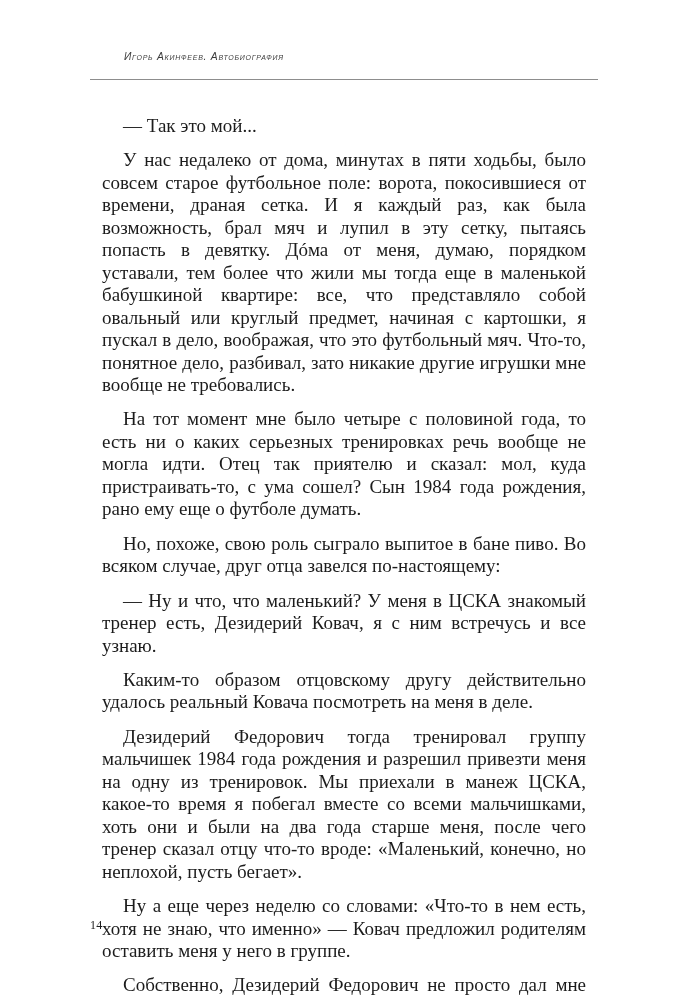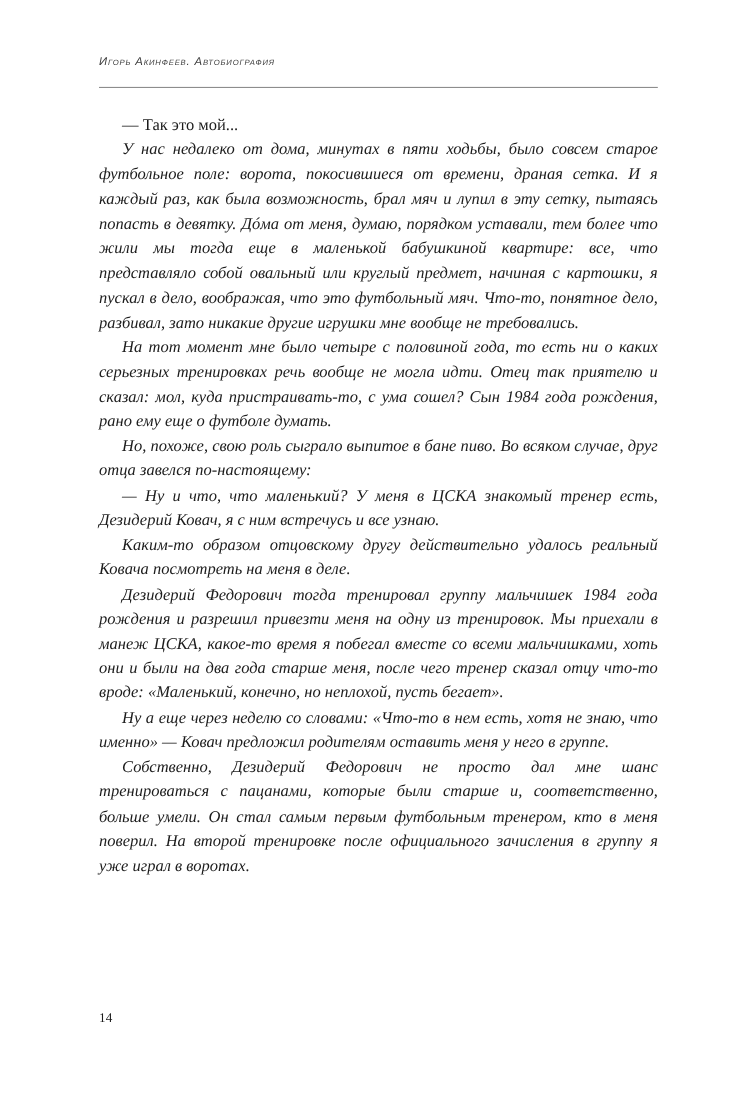--- a/index.html
+++ b/index.html
@@ -36,20 +36,21 @@
     font-family: "Liberation Sans", "DejaVu Sans", sans-serif;
     font-style: italic;
     font-weight: 400;
     font-size: 10.3px;
     letter-spacing: 0.75px;
     color: #3b3b3b;
     font-variant: small-caps;
     text-transform: none;
     white-space: nowrap;
     line-height: 13px;
+    margin-left: 34px;
   }
 
   .head-rule {
     position: absolute;
     left: 90px;
     top: 79px;
     width: 508px;
     height: 1px;
     background: #8d8d8d;
     border: 0;
@@ -57,34 +58,33 @@
 
   
   .textblock {
     position: absolute;
     left: 90px;
     top: 103px;
     width: 508px;
   }
 
   .para {
-    margin: 0;
+    margin: 12px;
     text-indent: 21px;
     text-align: justify;
-    font-size: 15px;
+    font-size: 19px;
     line-height: 22.45px;
     color: #1c1c1c;
     hyphens: manual;
     -webkit-hyphens: manual;
     word-spacing: 0px;
   }
 
   .para + .para {
     margin-top: 0;
-    font-style: italic;
   }
 
   
   .para.dialogue {
     text-indent: 21px;
   }
 
   
   .para:last-child {
     margin-bottom: 0;

